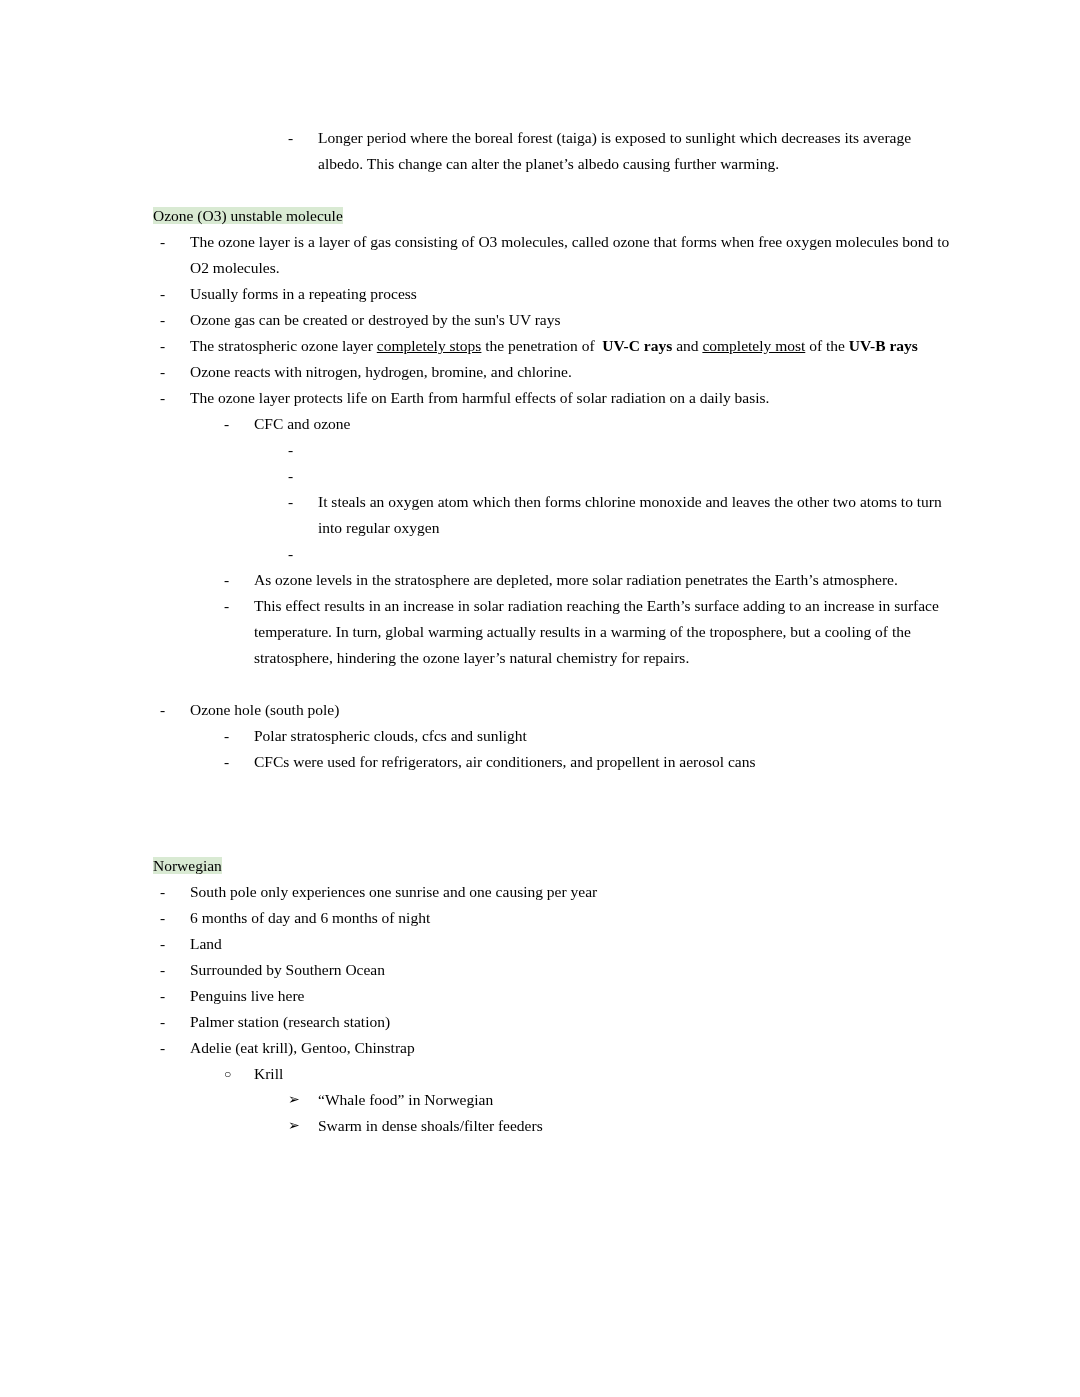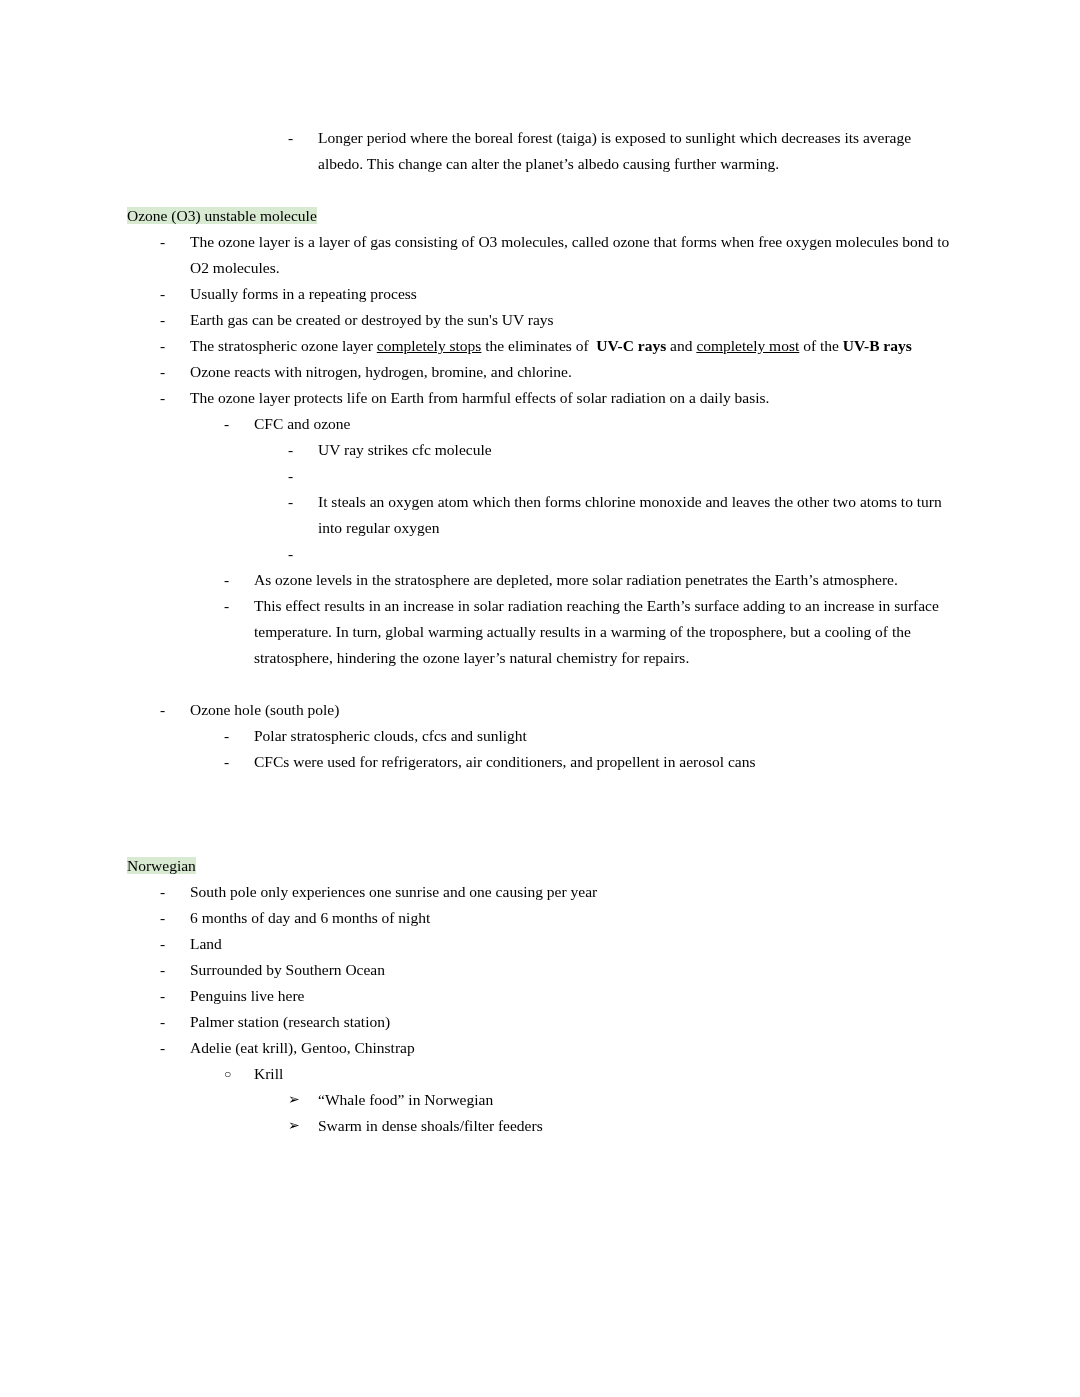--- a/index.html
+++ b/index.html
@@ -16,20 +16,21 @@
     font-family: "Liberation Serif", "DejaVu Serif", serif;
     font-size: 15.5px;
     line-height: 26px;
     overflow: hidden;
   }
   .doc-body {
     padding: 125px 127px 0 127px;
   }
   .heading {
     min-height: 26px;
+    margin-left: 26px;
   }
   .heading .highlight {
     background: var(--highlight, #d9ead3);
   }
   .item {
     display: flex;
     align-items: flex-start;
   }
   .item.level-1 { padding-left: 33px; }
   .item.level-2 { padding-left: 97px; }
@@ -66,41 +67,40 @@
       <div class="item level-1">
         <span class="marker">-</span>
         <div class="text"><span>The ozone layer is a layer of gas consisting of O3 molecules, called ozone that forms when free oxygen molecules bond to O2 molecules.</span></div>
       </div>
       <div class="item level-1">
         <span class="marker">-</span>
         <div class="text"><span>Usually forms in a repeating process</span></div>
       </div>
       <div class="item level-1">
         <span class="marker">-</span>
-        <div class="text"><span>Earth gas can be created or destroyed by the sun's UV rays</span></div>
+        <div class="text"><span>Ozone gas can be created or destroyed by the sun's UV rays</span></div>
       </div>
       <div class="item level-1">
         <span class="marker">-</span>
-        <div class="text"><span>The stratospheric ozone layer </span><span class="underline">completely stops</span><span> the eliminates of  </span><span class="bold">UV-C rays</span><span> and </span><span class="underline">completely most</span><span> of the </span><span class="bold">UV-B rays</span></div>
+        <div class="text"><span>The stratospheric ozone layer </span><span class="underline">completely stops</span><span> the penetration of  </span><span class="bold">UV-C rays</span><span> and </span><span class="underline">completely most</span><span> of the </span><span class="bold">UV-B rays</span></div>
       </div>
       <div class="item level-1">
         <span class="marker">-</span>
         <div class="text"><span>Ozone reacts with nitrogen, hydrogen, bromine, and chlorine.</span></div>
       </div>
       <div class="item level-1">
         <span class="marker">-</span>
         <div class="text"><span>The ozone layer protects life on Earth from harmful effects of solar radiation on a daily basis.</span></div>
       </div>
       <div class="item level-2">
         <span class="marker">-</span>
         <div class="text"><span>CFC and ozone</span></div>
       </div>
       <div class="item level-3">
         <span class="marker">-</span>
-        <div class="text"><span>UV ray strikes cfc molecule</span></div>
       </div>
       <div class="item level-3">
         <span class="marker">-</span>
       </div>
       <div class="item level-3">
         <span class="marker">-</span>
         <div class="text"><span>It steals an oxygen atom which then forms chlorine monoxide and leaves the other two atoms to turn into regular oxygen</span></div>
       </div>
       <div class="item level-3">
         <span class="marker">-</span>

